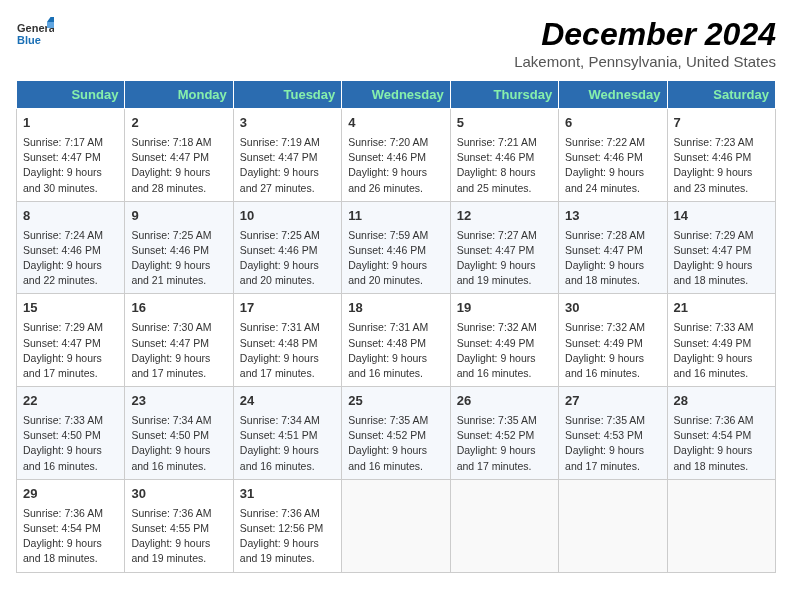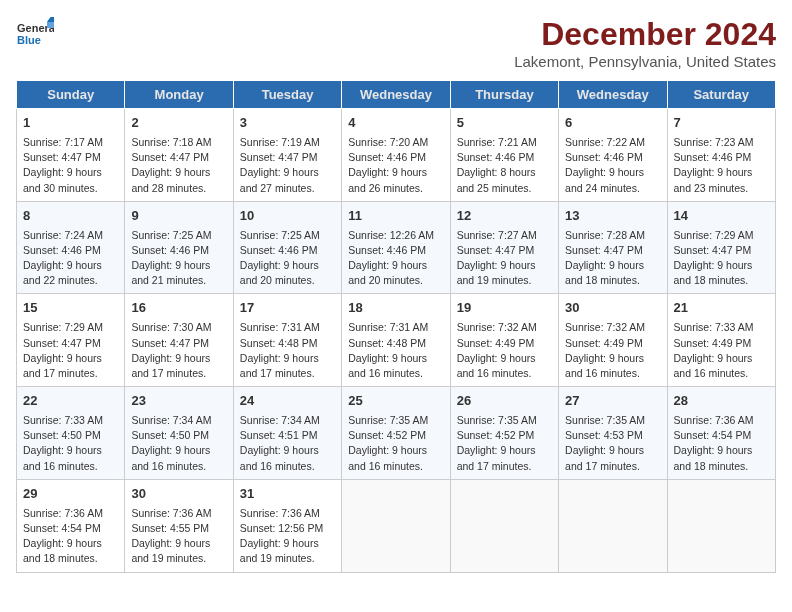--- a/index.html
+++ b/index.html
@@ -20,36 +20,37 @@
       display: flex;
       align-items: center;
       gap: 4px;
     }
     .title-block {
       text-align: right;
     }
     .month-title {
       font-size: 32px;
       font-weight: bold;
-      color: #7f1d1d;
+      color: #000000;
+      font-style: italic;
     }
     .location {
       font-size: 15px;
       color: #555;
       text-align: right;
     }
     table {
       width: 100%;
       border-collapse: collapse;
       font-size: 11px;
     }
     thead tr th {
       background-color: #2b6cb0;
-      color: #e5e5e5;
-      text-align: center;
+      color: #86efac;
+      text-align: right;
       padding: 6px 6px;
       font-size: 13px;
       font-weight: bold;
       border: 1px solid #fff;
     }
     tbody tr td {
       vertical-align: top;
       padding: 5px 6px;
       border: 1px solid #ccc;
       width: calc(100% / 7);
@@ -111,21 +112,21 @@
         <td><span class="day-num">3</span><span>Sunrise: 7:19 AM</span><br><span>Sunset: 4:47 PM</span><br><span>Daylight: 9 hours and 27 minutes.</span></td>
         <td><span class="day-num">4</span><span>Sunrise: 7:20 AM</span><br><span>Sunset: 4:46 PM</span><br><span>Daylight: 9 hours and 26 minutes.</span></td>
         <td><span class="day-num">5</span><span>Sunrise: 7:21 AM</span><br><span>Sunset: 4:46 PM</span><br><span>Daylight: 8 hours and 25 minutes.</span></td>
         <td><span class="day-num">6</span><span>Sunrise: 7:22 AM</span><br><span>Sunset: 4:46 PM</span><br><span>Daylight: 9 hours and 24 minutes.</span></td>
         <td><span class="day-num">7</span><span>Sunrise: 7:23 AM</span><br><span>Sunset: 4:46 PM</span><br><span>Daylight: 9 hours and 23 minutes.</span></td>
       </tr>
       <tr>
         <td><span class="day-num">8</span><span>Sunrise: 7:24 AM</span><br><span>Sunset: 4:46 PM</span><br><span>Daylight: 9 hours and 22 minutes.</span></td>
         <td><span class="day-num">9</span><span>Sunrise: 7:25 AM</span><br><span>Sunset: 4:46 PM</span><br><span>Daylight: 9 hours and 21 minutes.</span></td>
         <td><span class="day-num">10</span><span>Sunrise: 7:25 AM</span><br><span>Sunset: 4:46 PM</span><br><span>Daylight: 9 hours and 20 minutes.</span></td>
-        <td><span class="day-num">11</span><span>Sunrise: 12:26 AM</span><br><span>Sunset: 4:46 PM</span><br><span>Daylight: 9 hours and 20 minutes.</span></td>
+        <td><span class="day-num">11</span><span>Sunrise: 7:59 AM</span><br><span>Sunset: 4:46 PM</span><br><span>Daylight: 9 hours and 20 minutes.</span></td>
         <td><span class="day-num">12</span><span>Sunrise: 7:27 AM</span><br><span>Sunset: 4:47 PM</span><br><span>Daylight: 9 hours and 19 minutes.</span></td>
         <td><span class="day-num">13</span><span>Sunrise: 7:28 AM</span><br><span>Sunset: 4:47 PM</span><br><span>Daylight: 9 hours and 18 minutes.</span></td>
         <td><span class="day-num">14</span><span>Sunrise: 7:29 AM</span><br><span>Sunset: 4:47 PM</span><br><span>Daylight: 9 hours and 18 minutes.</span></td>
       </tr>
       <tr>
         <td><span class="day-num">15</span><span>Sunrise: 7:29 AM</span><br><span>Sunset: 4:47 PM</span><br><span>Daylight: 9 hours and 17 minutes.</span></td>
         <td><span class="day-num">16</span><span>Sunrise: 7:30 AM</span><br><span>Sunset: 4:47 PM</span><br><span>Daylight: 9 hours and 17 minutes.</span></td>
         <td><span class="day-num">17</span><span>Sunrise: 7:31 AM</span><br><span>Sunset: 4:48 PM</span><br><span>Daylight: 9 hours and 17 minutes.</span></td>
         <td><span class="day-num">18</span><span>Sunrise: 7:31 AM</span><br><span>Sunset: 4:48 PM</span><br><span>Daylight: 9 hours and 16 minutes.</span></td>
         <td><span class="day-num">19</span><span>Sunrise: 7:32 AM</span><br><span>Sunset: 4:49 PM</span><br><span>Daylight: 9 hours and 16 minutes.</span></td>

